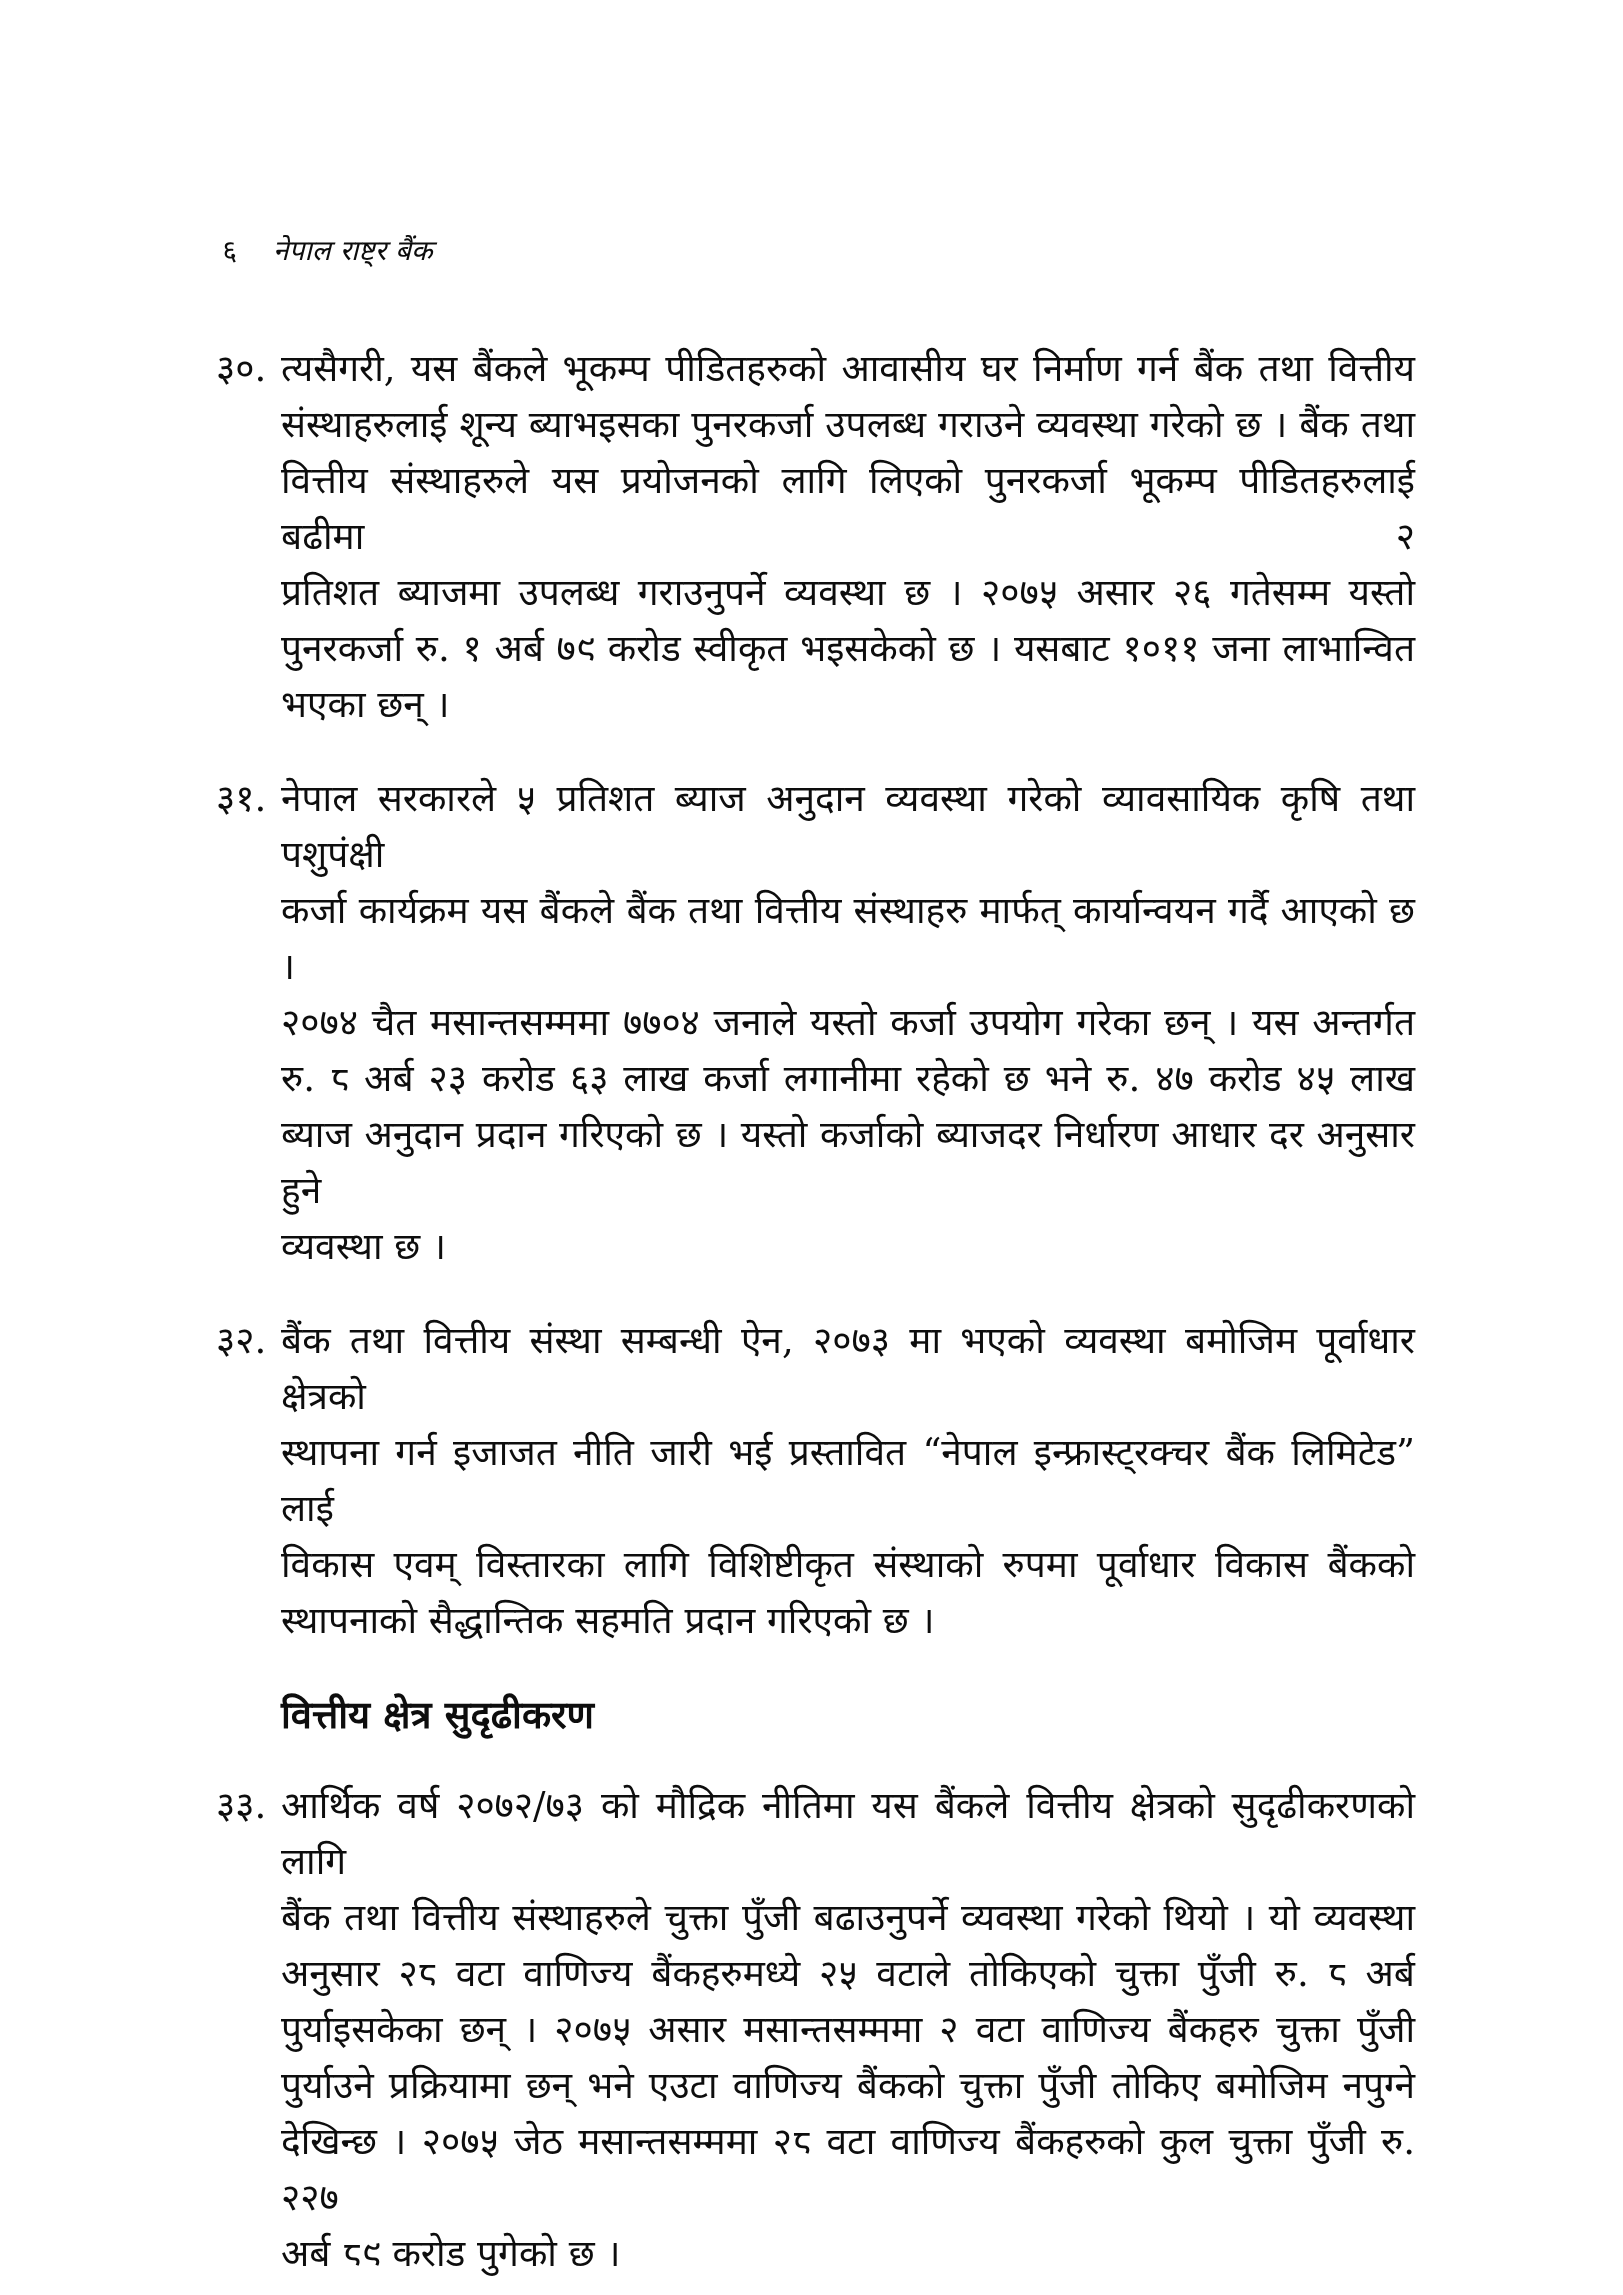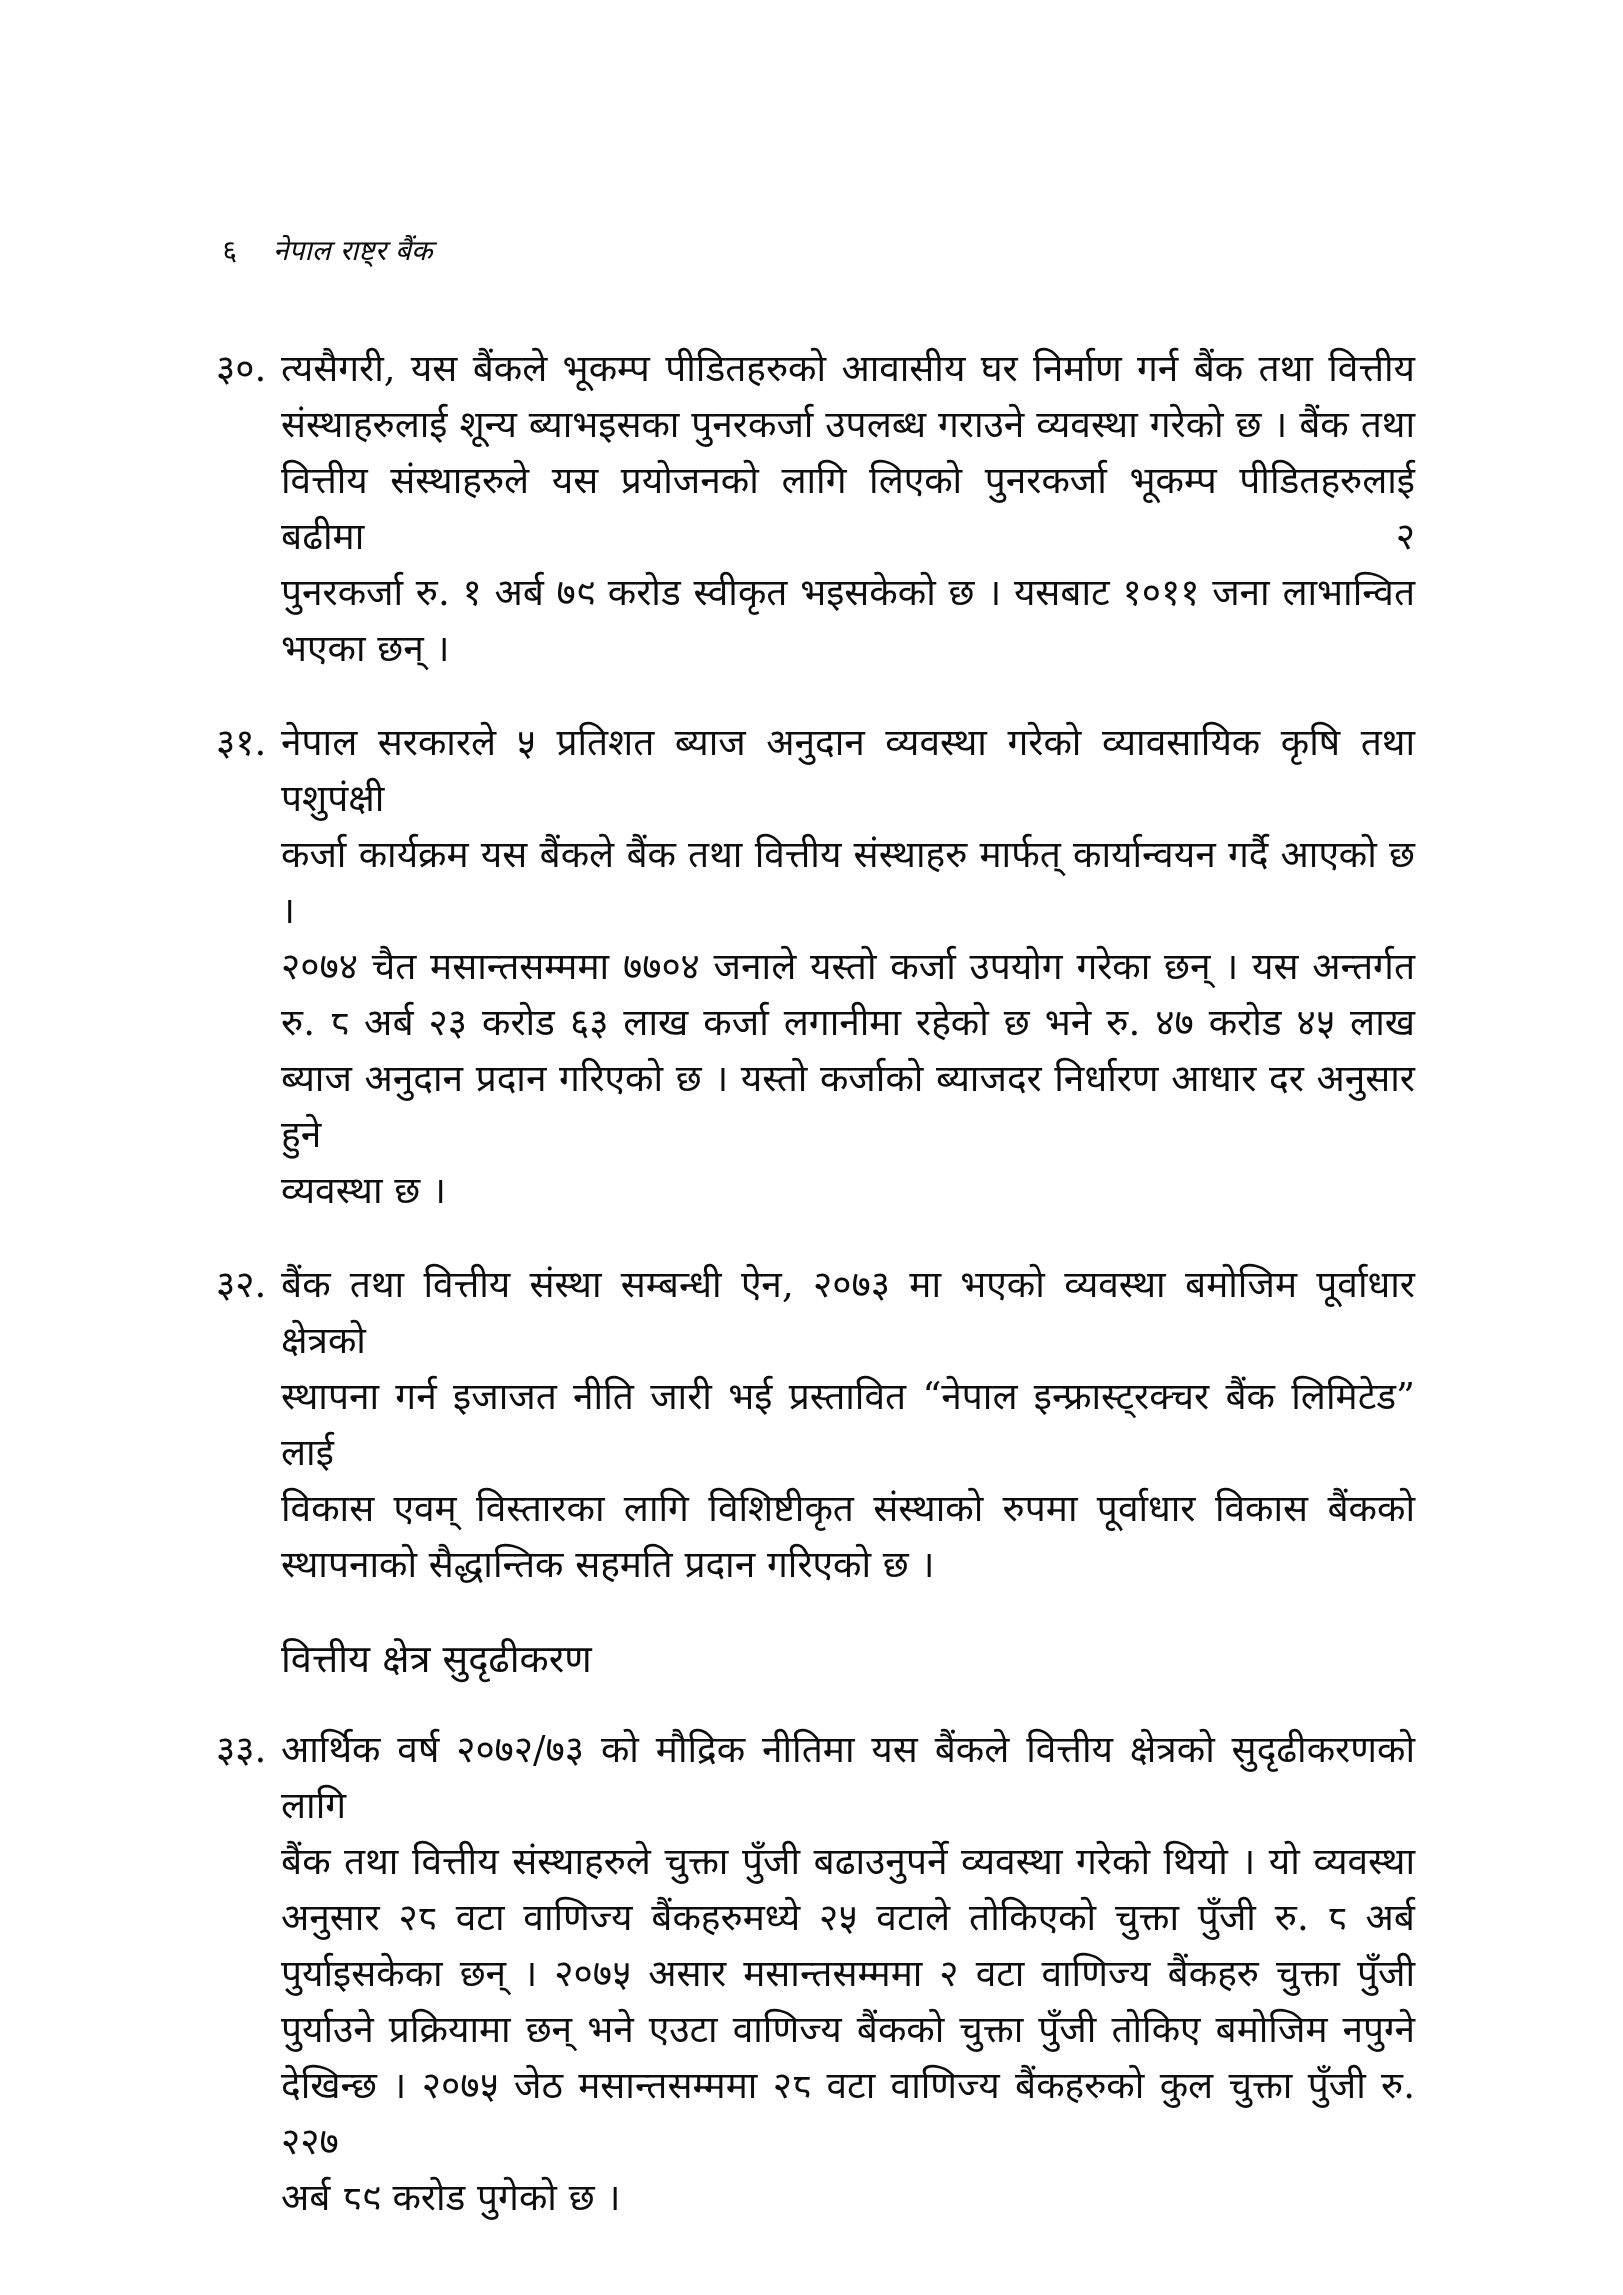--- a/index.html
+++ b/index.html
@@ -51,21 +51,21 @@
   .line {
     text-align: justify;
     text-align-last: justify;
   }
   .line.last {
     text-align: justify;
     text-align-last: left;
   }
   .section-heading {
     font-size: 38px;
-    font-weight: normal;
+    font-weight: bold;
     line-height: 56px;
     margin: 3.9px 0 35px 65px;
   }
 </style>
 </head>
 <body>
 
 <div class="page">
   <div class="content">
 
@@ -74,20 +74,21 @@
       <span class="header-title">नेपाल राष्ट्र बैंक</span>
     </div>
 
     <div>
         <div class="para">
           <div class="para-num">३०.</div>
           <div class="para-body">
             <div class="line">त्यसैगरी, यस बैंकले भूकम्प पीडितहरुको आवासीय घर निर्माण गर्न बैंक तथा वित्तीय</div>
             <div class="line">संस्थाहरुलाई शून्य ब्याभइसका पुनरकर्जा उपलब्ध गराउने व्यवस्था गरेको छ । बैंक तथा</div>
             <div class="line">वित्तीय संस्थाहरुले यस प्रयोजनको लागि लिएको पुनरकर्जा भूकम्प पीडितहरुलाई बढीमा २</div>
+            <div class="line">प्रतिशत ब्याजमा उपलब्ध गराउनुपर्ने व्यवस्था छ । २०७५ असार २६ गतेसम्म यस्तो</div>
             <div class="line">पुनरकर्जा रु. १ अर्ब ७९ करोड स्वीकृत भइसकेको छ । यसबाट १०११ जना लाभान्वित</div>
             <div class="line last">भएका छन् ।</div>
           </div>
         </div>
         <div class="para">
           <div class="para-num">३१.</div>
           <div class="para-body">
             <div class="line">नेपाल सरकारले ५ प्रतिशत ब्याज अनुदान व्यवस्था गरेको व्यावसायिक कृषि तथा पशुपंक्षी</div>
             <div class="line">कर्जा कार्यक्रम यस बैंकले बैंक तथा वित्तीय संस्थाहरु मार्फत् कार्यान्वयन गर्दै आएको छ ।</div>
             <div class="line">२०७४ चैत मसान्तसम्ममा ७७०४ जनाले यस्तो कर्जा उपयोग गरेका छन् । यस अन्तर्गत</div>

